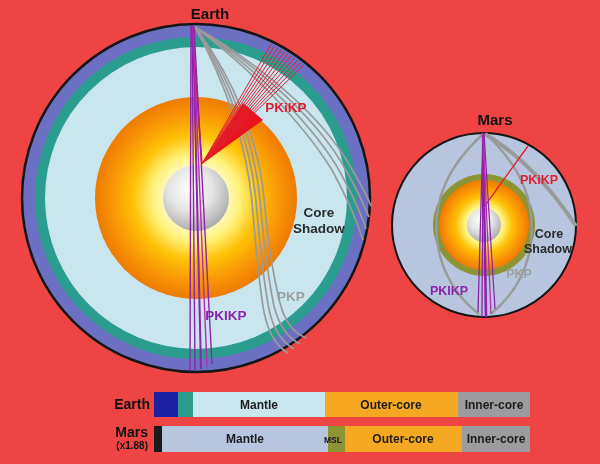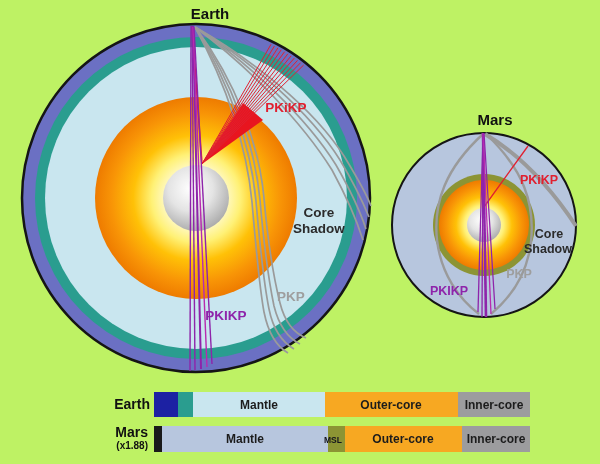--- a/index.html
+++ b/index.html
@@ -1,16 +1,16 @@
 <!DOCTYPE html>
 <html><head>
 <meta charset="utf-8">
 <style>
   html,body{margin:0;padding:0;background:#fff;}
-  .stage{position:relative;width:600px;height:464px;background:#bef264;overflow:hidden;
+  .stage{position:relative;width:600px;height:464px;background:#ef4444;overflow:hidden;
          font-family:"Liberation Sans", sans-serif;}
   svg text{font-family:"Liberation Sans", sans-serif;}
   .title{font-size:15px;font-weight:bold;fill:#111;}
   .raylabel{font-weight:bold;}
   .shadowlabel{fill:#2b2b2b;font-weight:bold;}
   .barlabel{font-size:12px;font-weight:bold;fill:#1c1c1c;}
   .rowlabel{font-size:14px;font-weight:bold;fill:#111;}
 </style>
 </head>
 <body>

